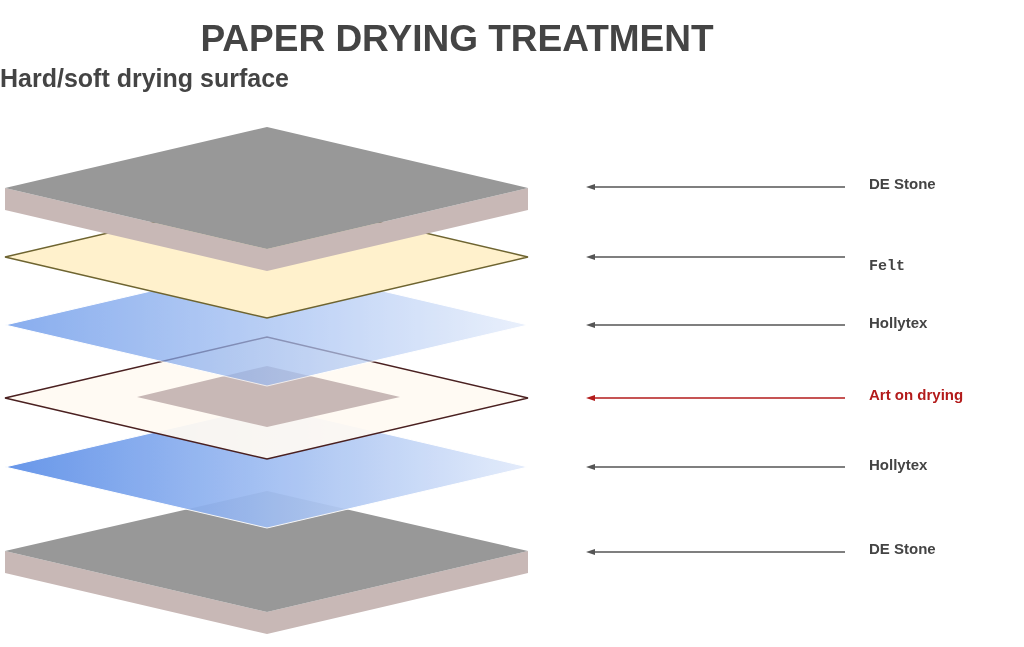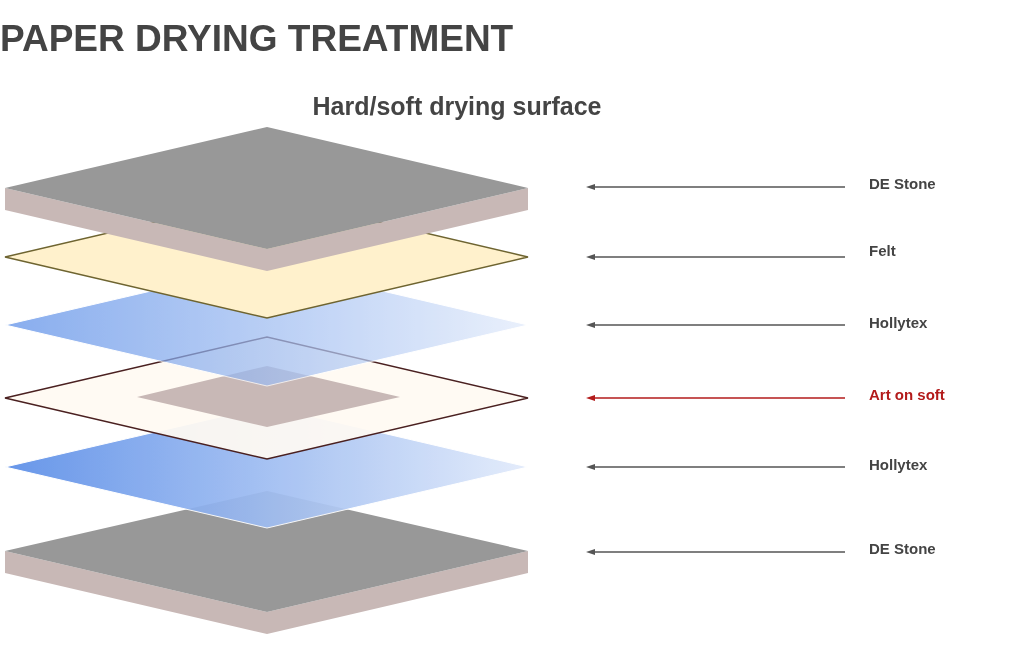--- a/index.html
+++ b/index.html
@@ -1,18 +1,18 @@
 <!DOCTYPE html>
 <html><head>
 <meta charset="utf-8">
 <style>
   html, body { margin: 0; padding: 0; background: #ffffff; }
   body { width: 1024px; height: 647px; position: relative; overflow: hidden; font-family: "Liberation Sans", sans-serif; }
-  .title { position: absolute; left: 0; width: 914px; top: 18px; font-weight: bold; font-size: 37px; color: #444444; letter-spacing: 0px; }
-  .subtitle { position: absolute; left: 0; width: 914px; top: 64px; text-align: center; font-weight: bold; font-size: 25px; color: #444444; margin-top: 28px; }
+  .title { position: absolute; left: 0; width: 914px; top: 18px; text-align: center; font-weight: bold; font-size: 37px; color: #444444; letter-spacing: 0px; }
+  .subtitle { position: absolute; left: 0; width: 914px; top: 64px; text-align: left; font-weight: bold; font-size: 25px; color: #444444; }
   svg.diagram { position: absolute; left: 0; top: 0; }
   .label { position: absolute; left: 869px; font-weight: bold; font-size: 15px; color: #444444; white-space: nowrap; }
   .label.hl { color: #b31b1b; }
 </style>
 </head>
 <body>
 
 <div class="title">PAPER DRYING TREATMENT</div>
 <div class="subtitle">Hard/soft drying surface</div>
 
@@ -75,17 +75,17 @@
     <line x1="845" y1="467" x2="592" y2="467" stroke="#555555" stroke-width="1.3"></line>
     <polygon points="586,467 595,464 595,470" fill="#555555"></polygon>
   </g>
   <g>
     <line x1="845" y1="552" x2="592" y2="552" stroke="#555555" stroke-width="1.3"></line>
     <polygon points="586,552 595,549 595,555" fill="#555555"></polygon>
   </g>
 </svg>
 
 <div class="label" style="top:175px;">DE Stone</div>
-<div class="label" style="top:242px;">Felt</div>
+<div class="label" style="top:258px;font-family:Liberation Mono, monospace;">Felt</div>
 <div class="label" style="top:314px;">Hollytex</div>
-<div class="label hl" style="top:386px;">Art on soft</div>
+<div class="label hl" style="top:386px;">Art on drying</div>
 <div class="label" style="top:456px;">Hollytex</div>
 <div class="label" style="top:540px;">DE Stone</div>
 
 </body></html>

